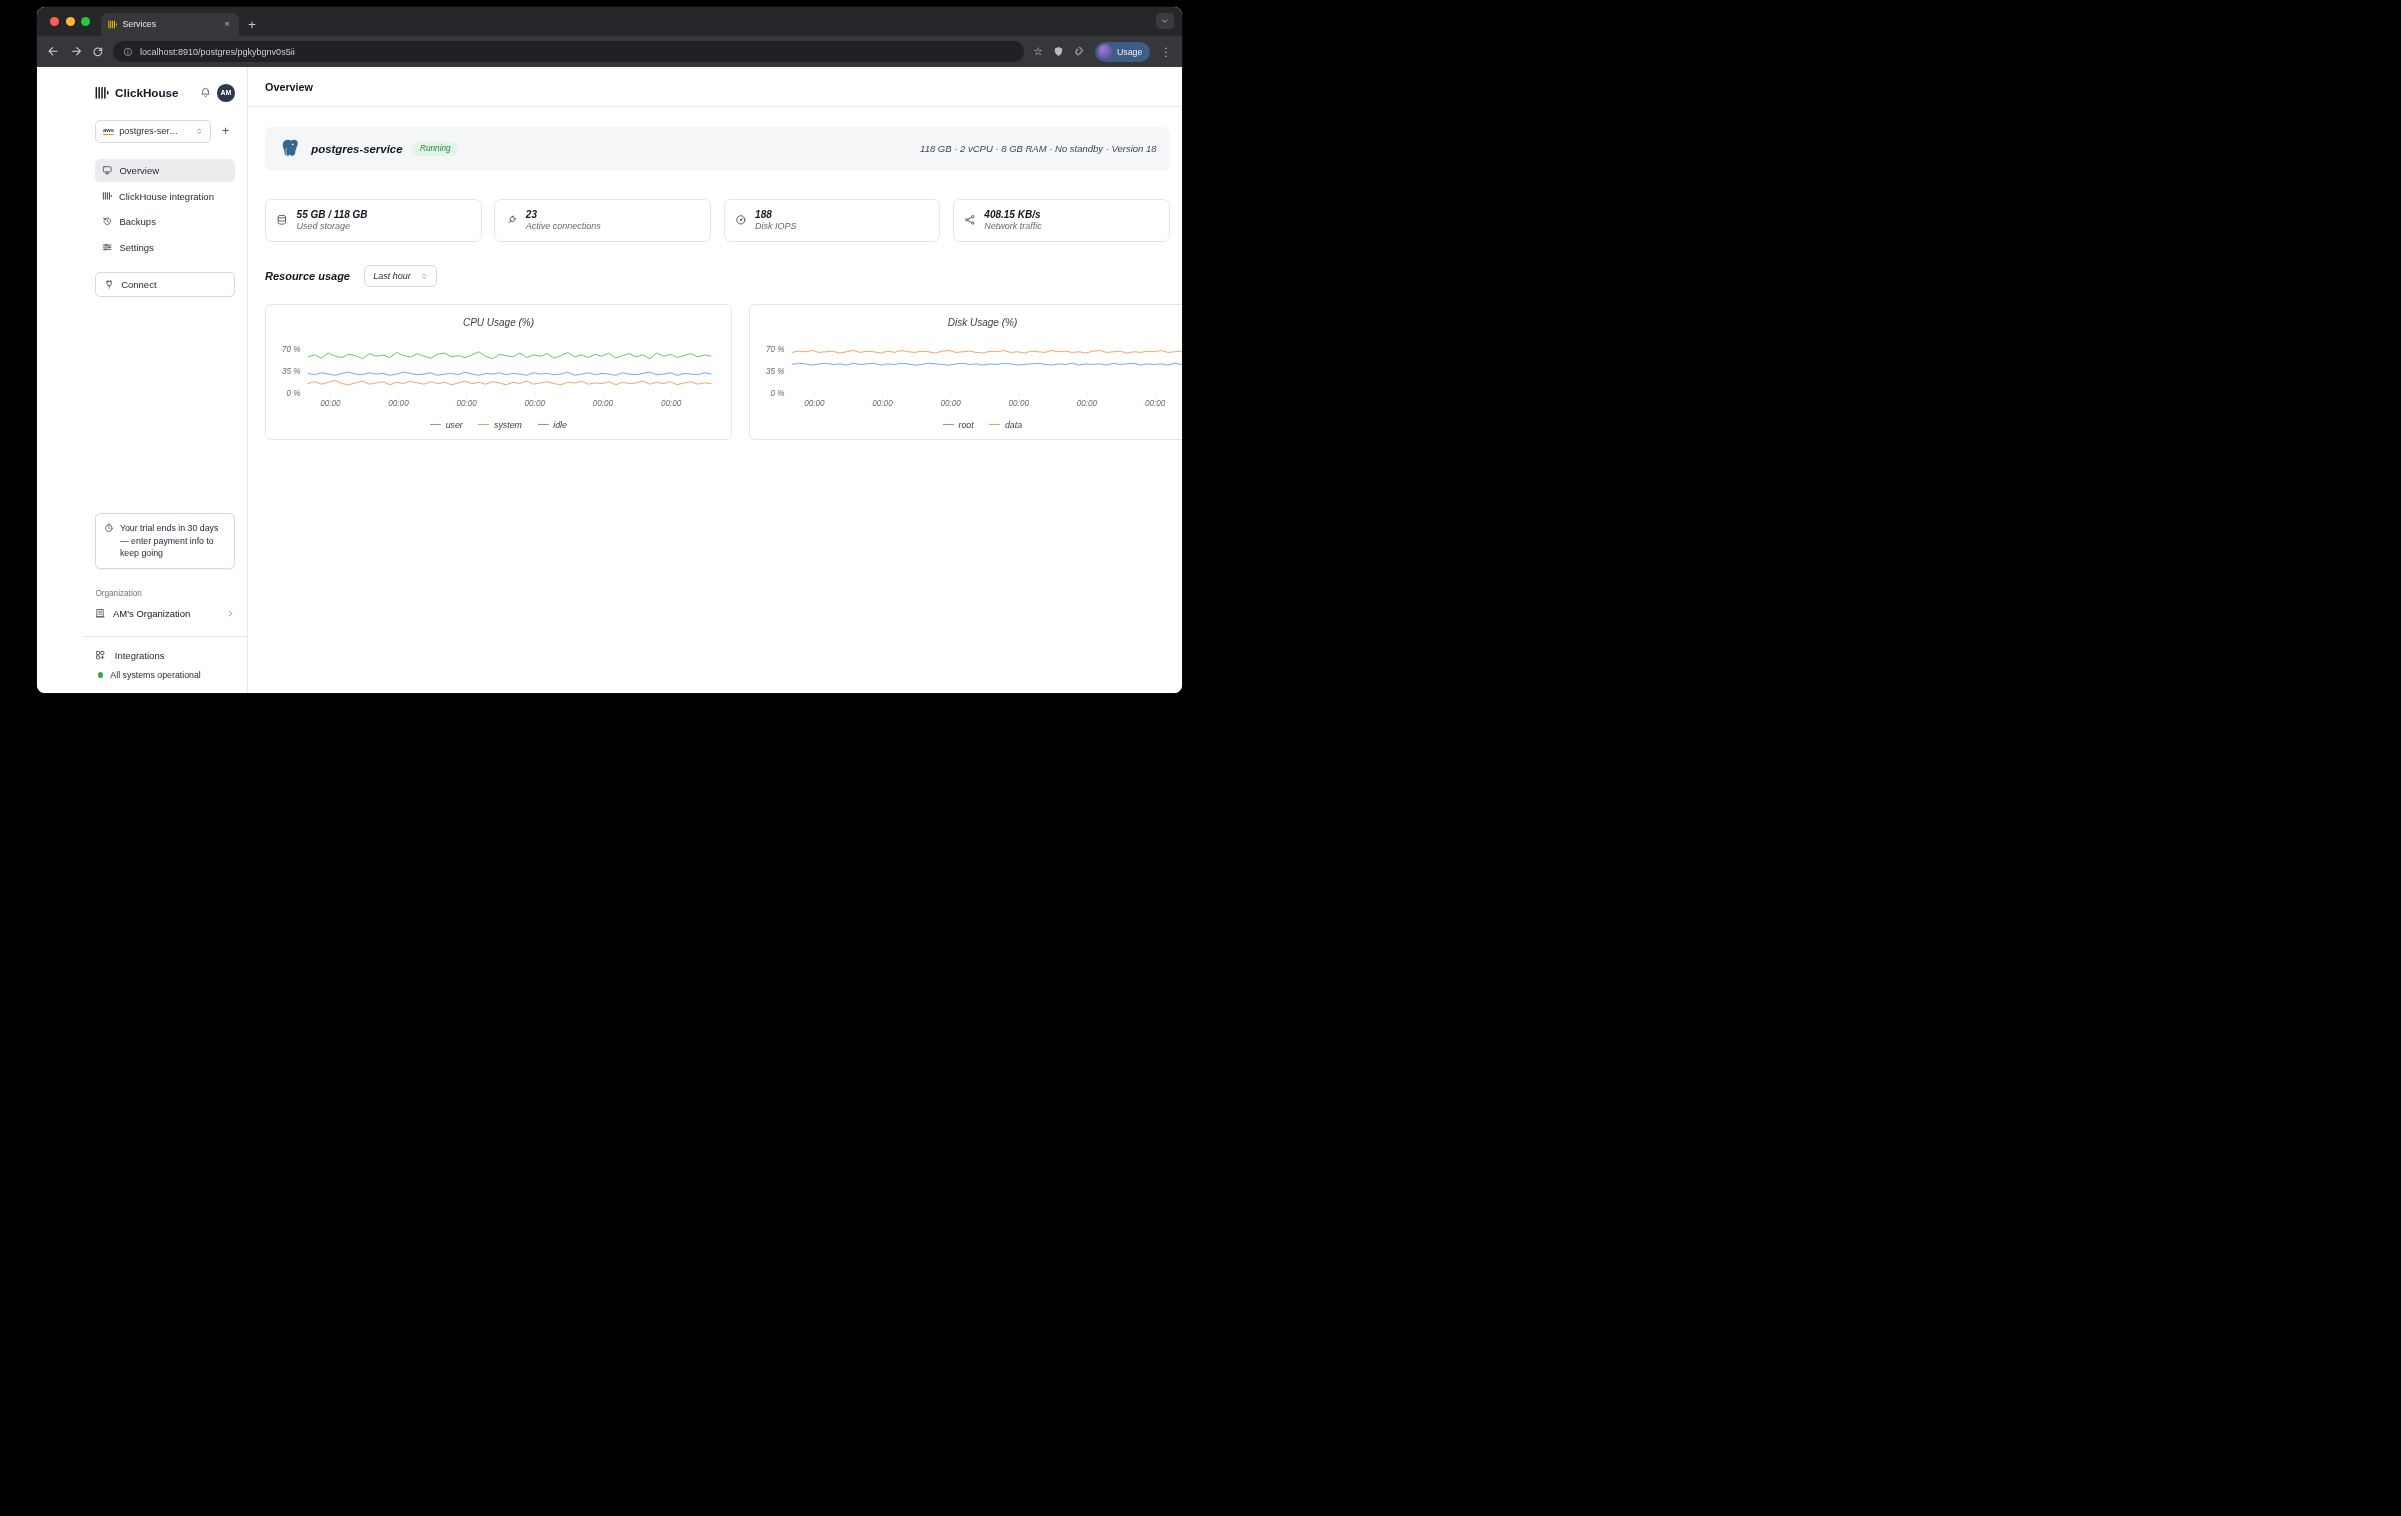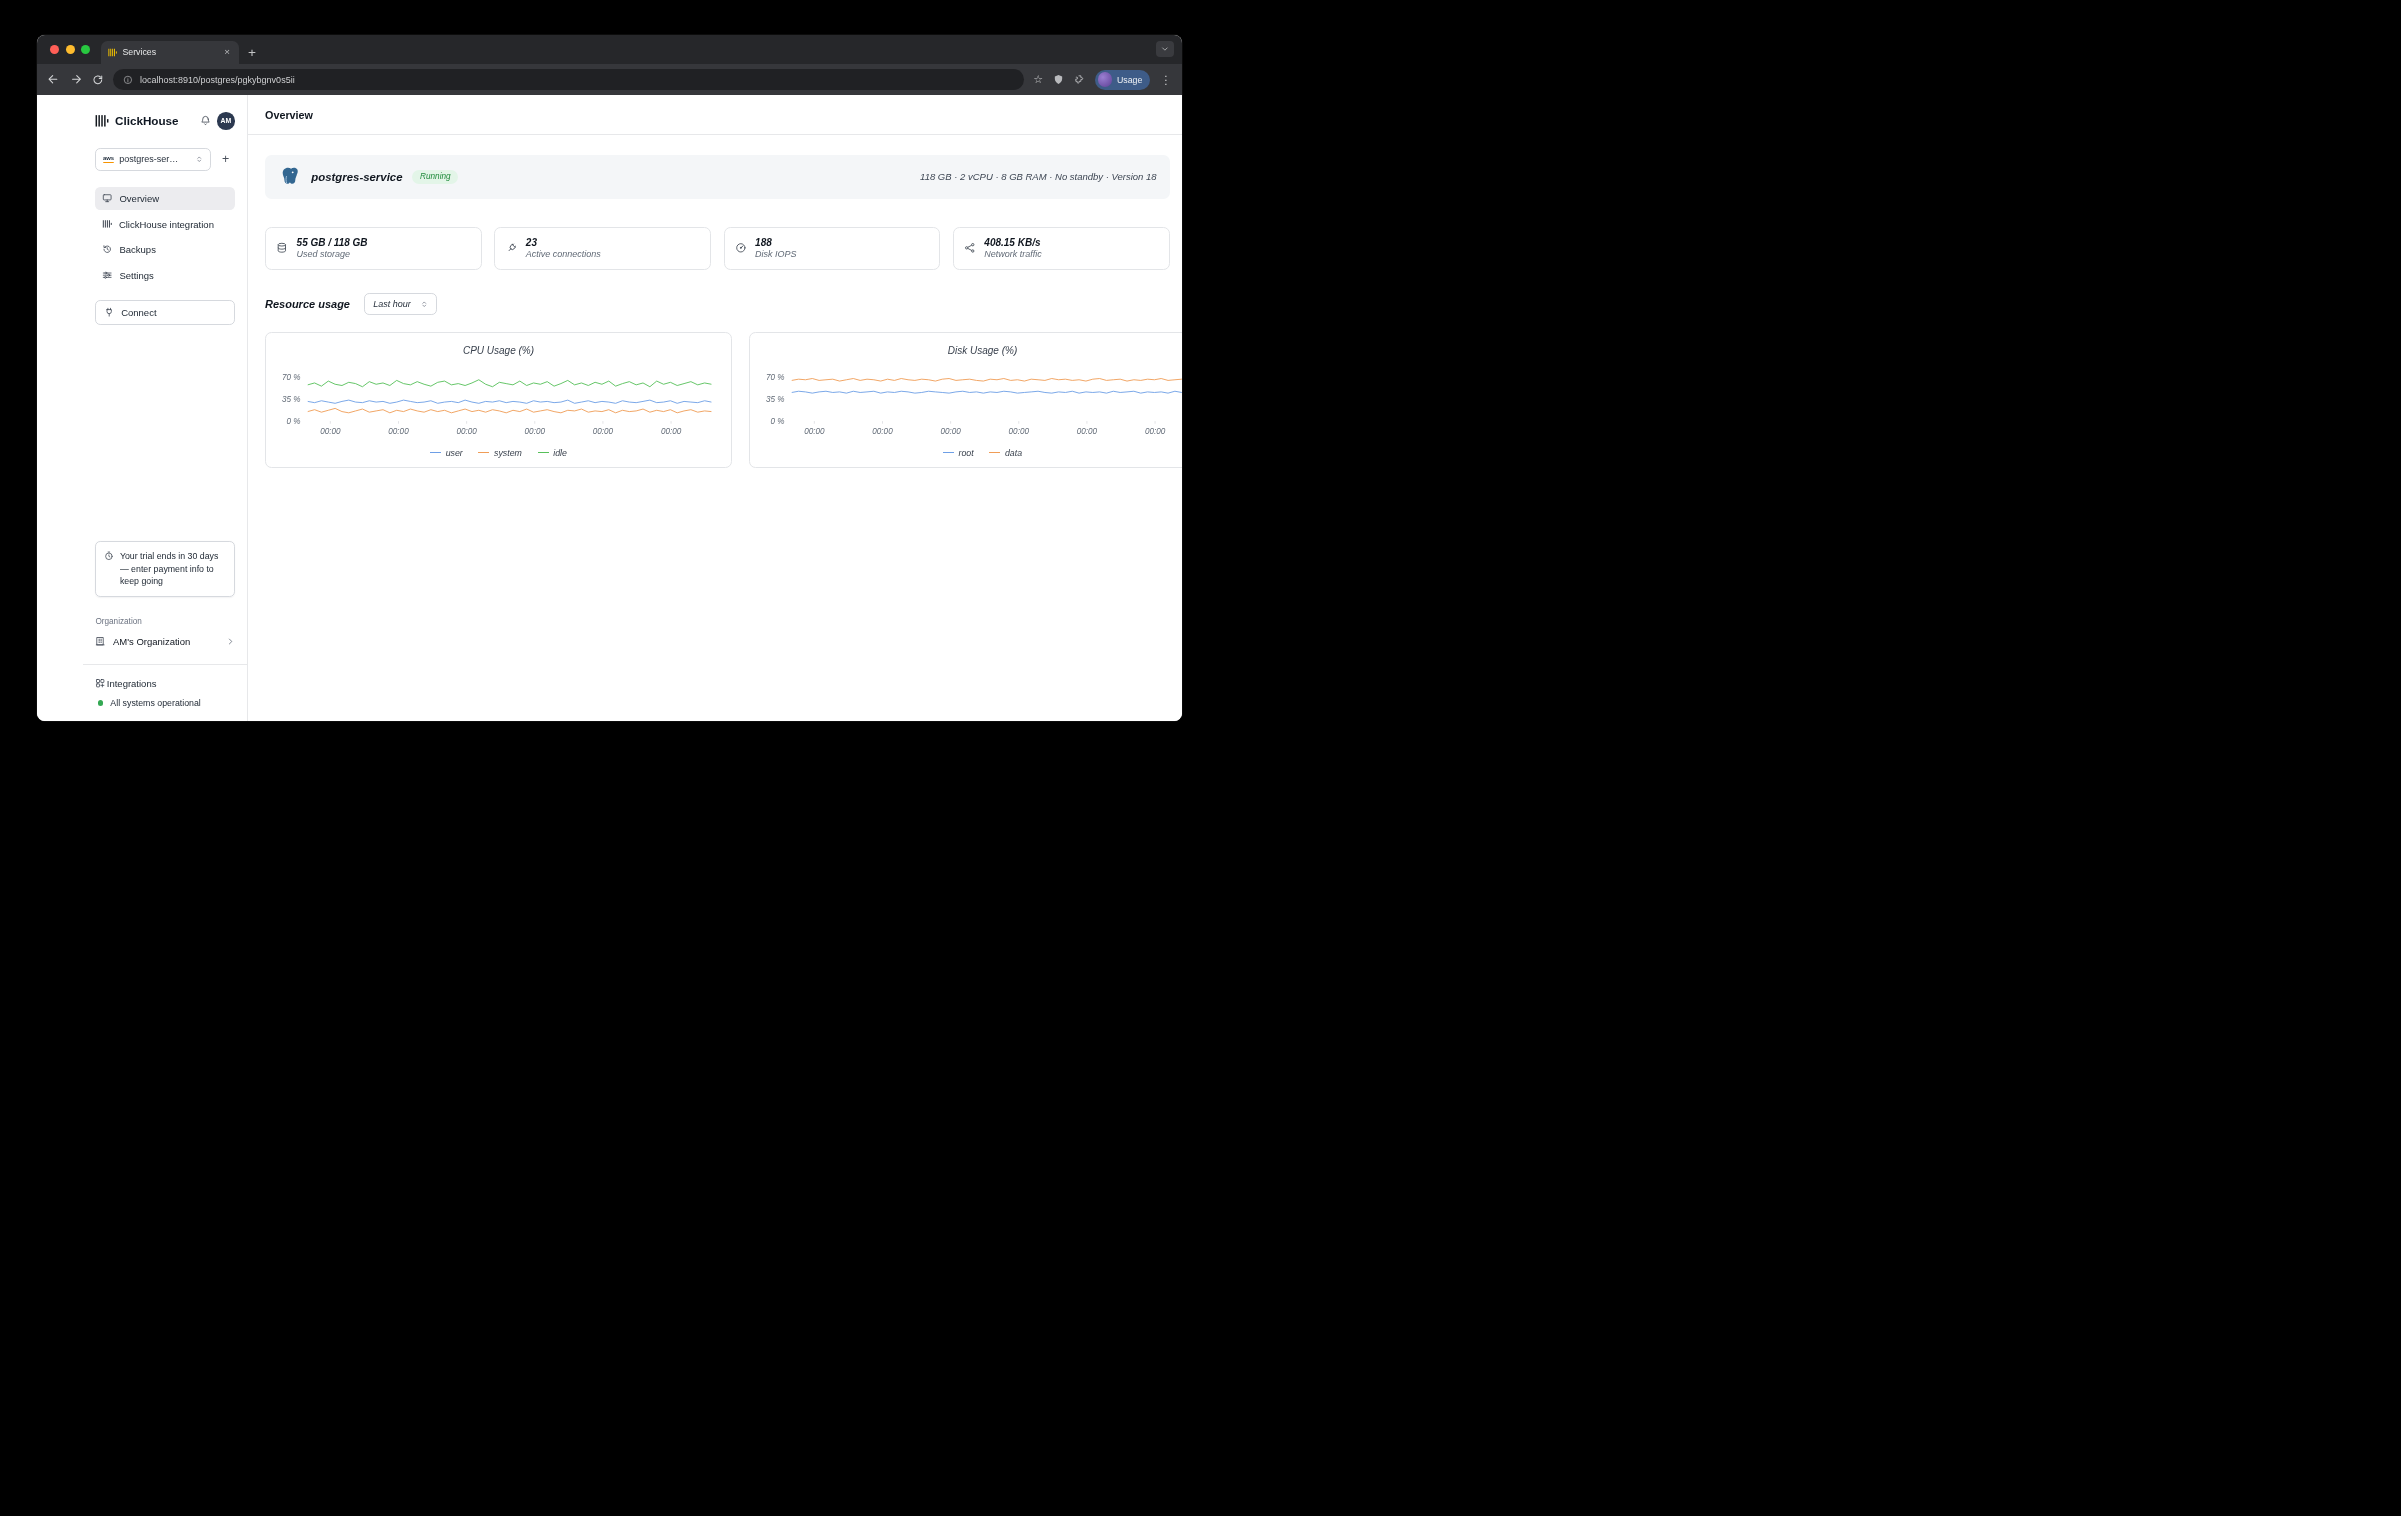--- a/index.html
+++ b/index.html
@@ -1,18 +1,18 @@
 <!DOCTYPE html>
 <html style="font-size:10.4px"><head>
 <meta charset="utf-8">
 <style>
   * { box-sizing: border-box; }
   html,body { margin:0; padding:0; background:#000; font-family:"Liberation Sans", sans-serif; }
   .stage { position:relative; width:1201px; height:758px; background:#000; overflow:hidden; }
-  .window { position:absolute; left:37px; top:35px; width:1145px; height:686px; border-radius:7.8px;
+  .window { position:absolute; left:37px; top:7px; width:1145px; height:686px; border-radius:7.8px;
             overflow:hidden; background:#fff; display:flex; flex-direction:column; box-shadow:0 0 0 0.7px #111; }
 
   
   .tabstrip { height:29px; background:#26272a; position:relative; display:flex; align-items:flex-end; flex:0 0 auto; }
   .traffic { position:absolute; left:13px; top:10.4px; display:flex; gap:6.5px; }
   .dot { width:9px; height:9px; border-radius:50%; }
   .dot.red { background:#ff5f57; } .dot.yellow { background:#febc2e; } .dot.green { background:#28c840; }
   .tab { margin-left:64px; width:138px; height:23.5px; background:#36373b; border-radius:6.5px 6.5px 0 0;
          display:flex; align-items:center; padding:0 6.5px; gap:5.9px; color:#e8e9ea; font-size:8.8px; }
   .tab-title { flex:1; white-space:nowrap; overflow:hidden; }
@@ -60,21 +60,21 @@
                  align-items:center; gap:7.2px; padding:0 7.2px; font-size:9.5px; color:#222b36; }
   .spacer { flex:1; }
   .trial-box { border:0.7px solid #d6d9de; border-radius:5.2px; padding:7.8px 7.8px; display:flex; gap:5.9px;
                font-size:8.8px; line-height:1.45; color:#222b36; box-shadow:0 0.7px 1.3px rgba(16,24,40,.05); }
   .trial-box .ic { color:#39414d; display:flex; margin-top:1.3px; }
   .org-label { margin-top:19.6px; font-size:8.2px; color:#6b7280; }
   .org-row { margin-top:10.4px; display:flex; align-items:center; gap:7.2px; font-size:9.5px; color:#10161f; }
   .org-row .ic { color:#39414d; display:flex; }
   .org-row .chev { margin-left:auto; color:#5a6270; display:flex; }
   .side-divider { margin:17px -12.4px 0; border-top:0.7px solid #e7e8ea; }
-  .integrations-row { margin-top:13px; display:flex; align-items:center; gap:1px; font-size:9.5px; color:#222b36; }
+  .integrations-row { margin-top:13px; display:flex; align-items:center; gap:9px; font-size:9.5px; color:#222b36; }
   .integrations-row .ic { color:#39414d; display:flex; }
   .status-row { margin-top:9px; display:flex; align-items:center; gap:7.2px; font-size:8.8px; color:#1b2430; }
   .status-dot { width:5.2px; height:5.2px; border-radius:50%; background:#34a853; margin-left:2.6px; }
 
   .main { flex:1; display:flex; flex-direction:column; min-width:0; overflow:hidden; }
   .main-header { height:40px; flex:0 0 auto; border-bottom:0.7px solid #e7e8ea; display:flex; align-items:center;
                  padding:0 17px; font-size:10.8px; font-weight:700; color:#10161f; }
   .content { flex:1; padding:19.6px 12.4px 0 17px; overflow:hidden;font-style:italic; }
 
   .hero { background:#f4f6f8; border-radius:6.5px; height:44px; display:flex; align-items:center;

